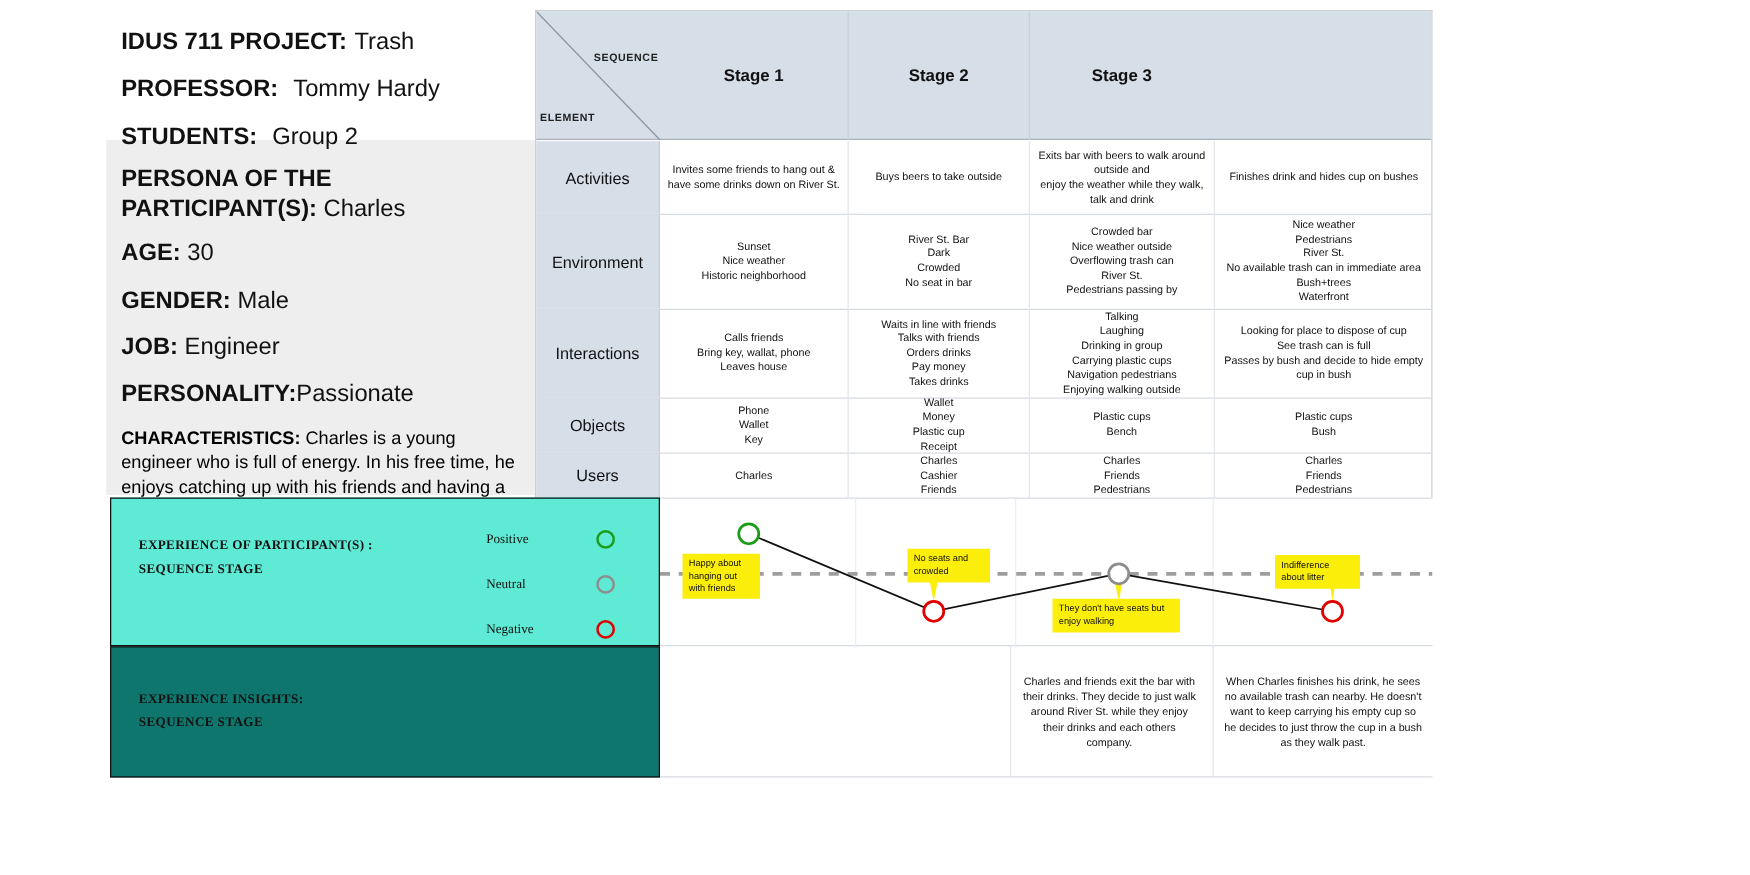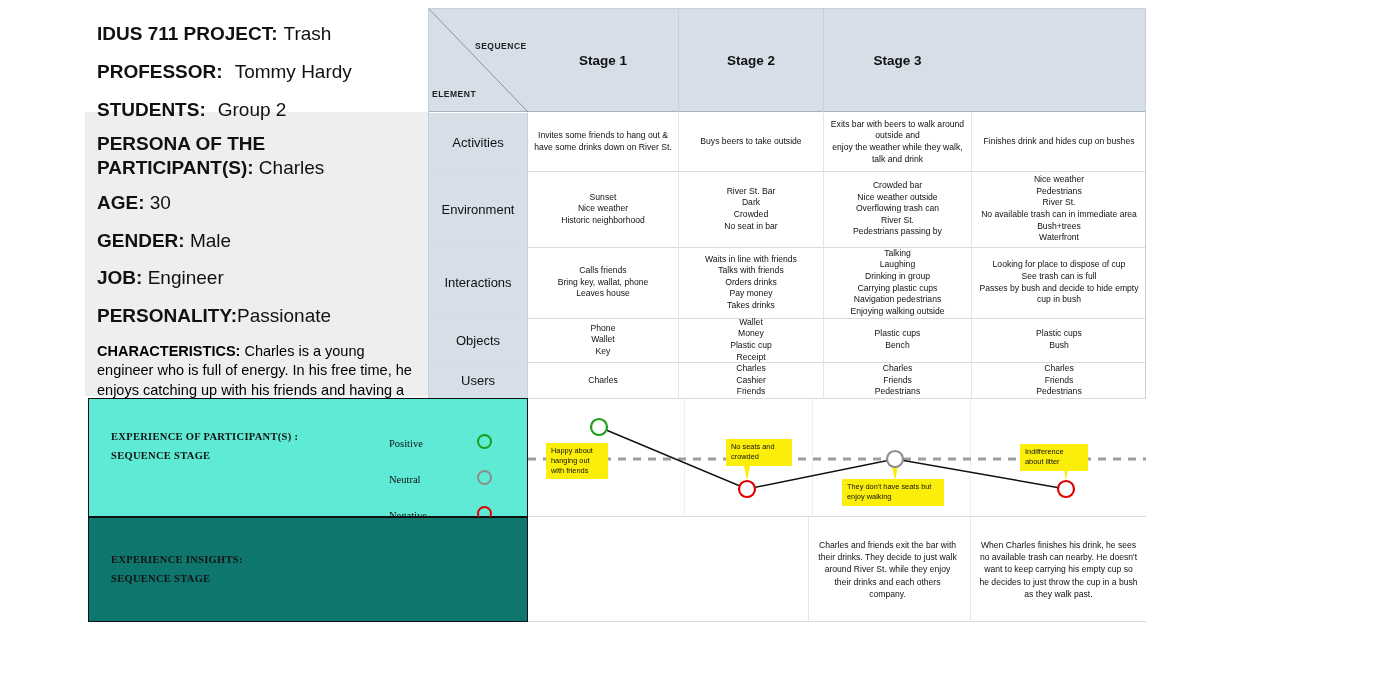--- a/index.html
+++ b/index.html
@@ -96,21 +96,21 @@
     border: 1px solid #111; background: #5eead4;
   }
   .legend-title {
     position: absolute; left: 22px; top: 28px;
     font-family: "Liberation Serif", serif;
     font-size: 10.5px; font-weight: bold; letter-spacing: .3px; color: #111;
     line-height: 1.85;
   }
   .legend-items { position: absolute; left: 300px; top: 14px; width: 130px; }
   .legend-row {
-    display: flex; align-items: flex-end; height: 36px; gap: 24px;
+    display: flex; align-items: center; height: 36px; gap: 24px;
   }
   .legend-row .lbl {
     font-family: "Liberation Serif", serif;
     font-size: 10.5px; color: #111; width: 64px; text-align: left;
   }
   .ring { width: 15px; height: 15px; border-radius: 50%; border: 2px solid #000; }
   .ring.pos { border-color: #1a9e1a; }
   .ring.neu { border-color: #8d8d8d; }
   .ring.neg { border-color: #e00000; }
 

